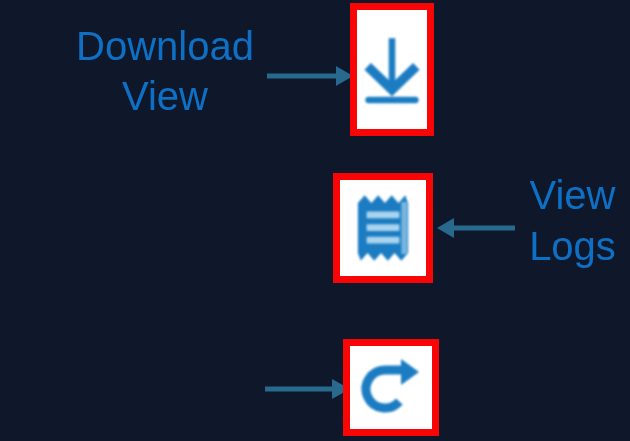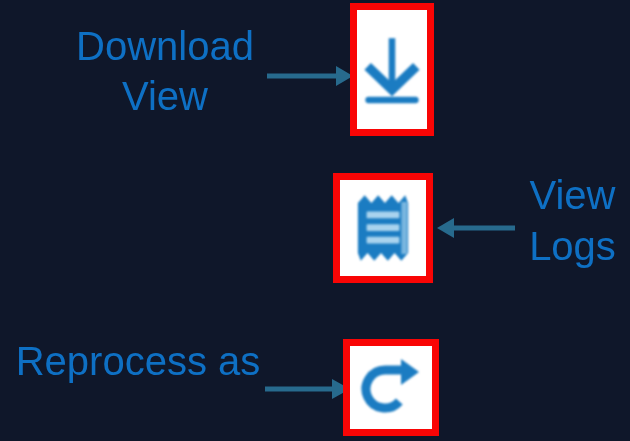--- a/index.html
+++ b/index.html
@@ -82,21 +82,20 @@
     <polygon points="19,2 2,12 19,22"></polygon>
     <line x1="17" y1="12" x2="80" y2="12"></line>
   </svg>
 
   <div class="callout-label" style="left:505px; top:170px; width:135px; line-height:51px;">
     <span>View</span>
     <span>Logs</span>
   </div>
 
   <div class="callout-label" style="left:5px; top:336px; width:266px; line-height:51px;">
-    <span>Reprocess as</span>
   </div>
 
   <svg class="arrow-svg" style="left:263px; top:377px;" width="90" height="24">
     <line x1="2" y1="12" x2="71" y2="12"></line>
     <polygon points="69,2 87,12 69,22"></polygon>
   </svg>
 
   <div class="highlight-box" style="left:343px; top:339px; width:96px; height:97px;">
     <svg class="icon-svg" width="62" height="60" viewBox="0 0 62 60">
       <path class="icon-stroke" d="M44,12 L25,12 A19,19 0 1 0 39.3,43.5" stroke-width="9"></path>

